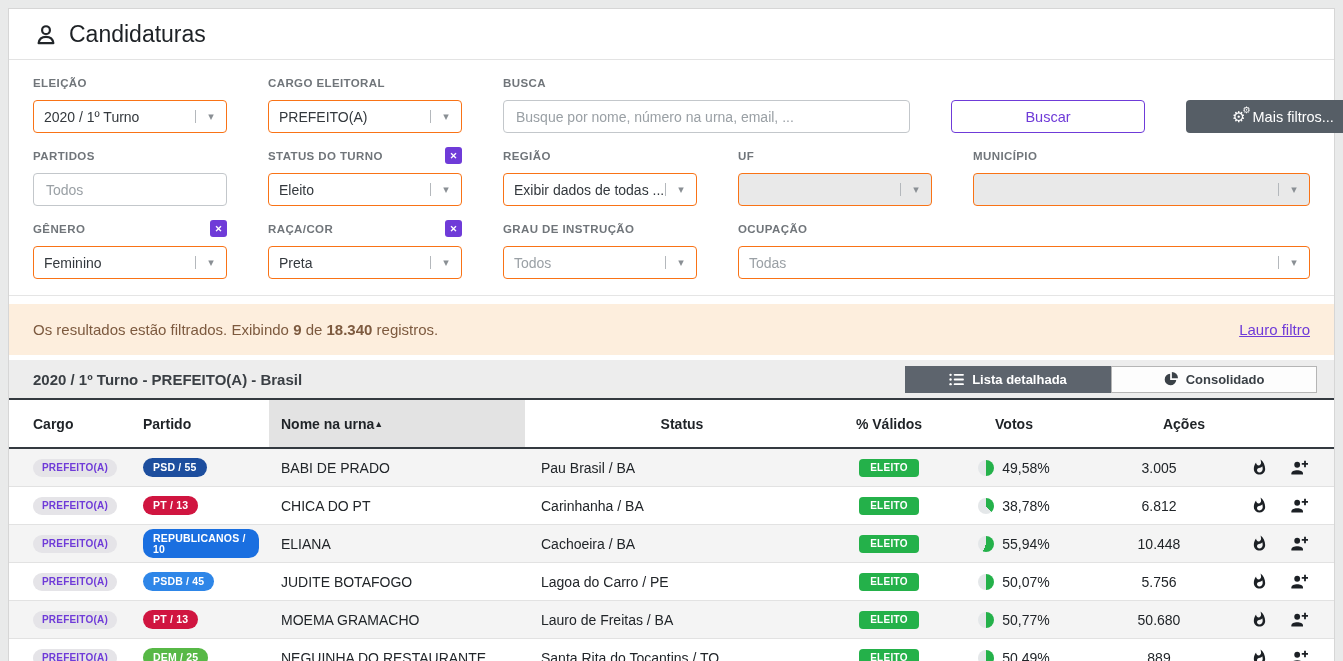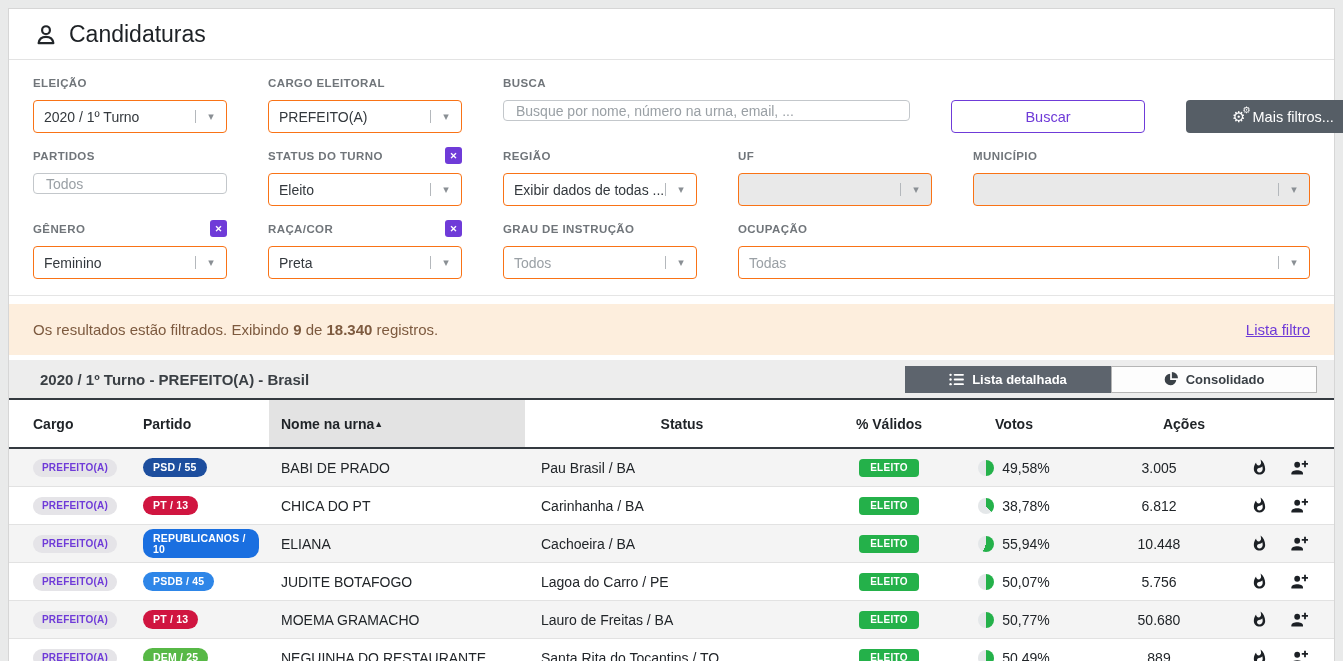--- a/index.html
+++ b/index.html
@@ -29,40 +29,40 @@
     font-size:9px; font-weight:700; display:flex; align-items:center; justify-content:center; cursor:pointer;}
   .select{height:33px; border:1px solid #f97316; border-radius:4px; background:#fff;
     display:flex; align-items:center; overflow:hidden; cursor:pointer;}
   .select .val{flex:1; display:flex; align-items:center; padding:0 10px; font-size:14px; color:#33383d;
     white-space:nowrap; overflow:hidden; text-overflow:ellipsis;}
   .select .val.placeholder{color:#9aa0a5;}
   .select .arrow{width:31px; border-left:1px solid #b4b8bc; display:flex; align-items:center; justify-content:center;
     color:#8a8f94; font-size:11px;}
   .select.disabled{background:#e9e9e9;}
   .select.disabled .arrow{border-left-color:#b4b8bc;}
-  .tinput{height:21px; border:1px solid #c3c7cb; border-radius:4px; padding:0 12px; font-size:14px; color:#33383d;
+  .tinput{height:33px; border:1px solid #c3c7cb; border-radius:4px; padding:0 12px; font-size:14px; color:#33383d;
     font-family:"Liberation Sans", sans-serif; width:100%;}
   .tinput::placeholder{color:#9aa0a5;}
   .btn-buscar{height:33px; border:1px solid var(--accent); background:#fff; color:var(--accent);
     font-size:14.5px; border-radius:4px; cursor:pointer; font-family:"Liberation Sans", sans-serif;}
   .btn-dark{height:33px; border:none; background:var(--dark-btn); color:#fff; font-size:14.5px; border-radius:4px;
     cursor:pointer; display:flex; align-items:center; justify-content:center; gap:7px; font-family:"Liberation Sans", sans-serif;}
   .gears{position:relative; font-size:15px; line-height:1;}
   .gears .g2{position:absolute; font-size:9px; right:-5px; top:-3px;}
 
   
   .alert{margin-top:8px; background:var(--alert-bg); color:var(--alert-text);
     display:flex; align-items:center; justify-content:space-between; padding:17px 24px; font-size:15px;}
   .alert b{font-weight:700;}
   .alert a{color:var(--accent); font-size:15px; text-decoration:underline; cursor:pointer;}
 
   
   .section-bar{margin-top:5px; background:#ededed; height:38px; display:flex; align-items:center;
     justify-content:space-between; padding:0 17px 0 24px;}
-  .section-title{font-size:15px; font-weight:600; color:#3a3f44;margin-left:7px;}
+  .section-title{font-size:15px; font-weight:600; color:#3a3f44;}
   .tabs{display:flex;}
   .tab{width:206px; height:27px; display:flex; align-items:center; justify-content:center; gap:8px;
     font-size:13px; font-weight:600; cursor:pointer;}
   .tab.active{background:#5d646d; color:#fff;}
   .tab.inactive{background:#fdfdfd; color:#3a4046; border:1px solid #b5b5b5;}
   .tab svg{display:block;}
 
   
   .grid{display:grid; grid-template-columns:124px 136px 256px 1fr 100px 150px 140px 105px;}
   .thead{border-top:2px solid #343a40; border-bottom:2px solid #343a40; background:#fff;}
@@ -228,21 +228,21 @@
         <div class="select">
           <span class="val placeholder">Todas</span>
           <span class="arrow">▾</span>
         </div>
       </div>
     </div>
   </div>
 
   <div class="alert">
     <span><span>Os resultados estão filtrados. Exibindo </span><b>9</b><span> de </span><b>18.340</b><span> registros.</span></span>
-    <a>Lista filtro</a>
+    <a>Lauro filtro</a>
   </div>
 
   <div class="section-bar">
     <span class="section-title">2020 / 1º Turno - PREFEITO(A) - Brasil</span>
     <div class="tabs">
       <div class="tab active">
         <span>
           <svg width="15" height="13" viewBox="0 0 16 14" fill="#fff">
             <circle cx="1.6" cy="2" r="1.3"></circle>
               <rect x="5" y="1" width="11" height="2" rx="1"></rect>

